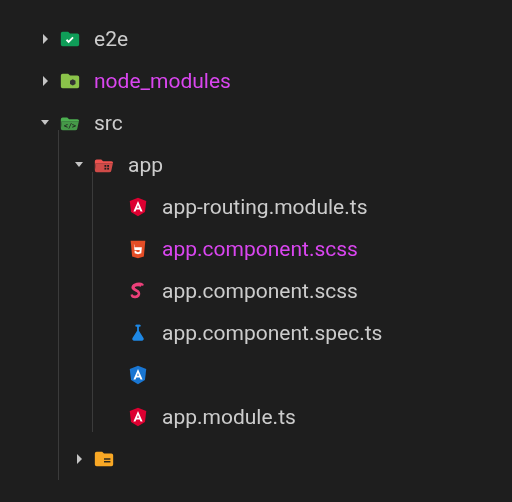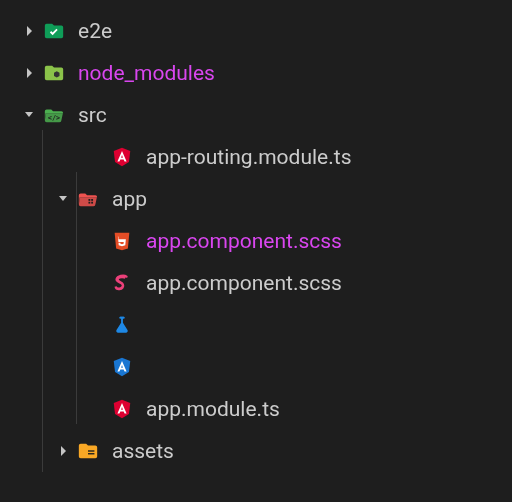--- a/index.html
+++ b/index.html
@@ -7,22 +7,23 @@
     padding: 0;
     background: #1e1e1e;
     color: #cccccc;
     font-family: -apple-system, BlinkMacSystemFont, "Segoe UI", Roboto, "Helvetica Neue", Arial, sans-serif;
     font-size: 21px;
     width: 512px;
     height: 502px;
     overflow: hidden;
   }
   .tree {
-    padding-top: 10px;
+    padding-top: 18px;
     position: relative;
+    margin-left: 16px;
   }
   .tree-row {
     height: 42px;
     display: flex;
     align-items: center;
     cursor: pointer;
     white-space: nowrap;
     position: relative;
   }
   .indent-spacer {
@@ -117,35 +118,20 @@
       <div class="icon">
         <svg viewBox="0 0 24 24">
           <path fill="#4caf50" d="M4 6h5l2 2h9a2 2 0 0 1 2 2H3l-1 8V8a2 2 0 0 1 2-2z"></path>
           <path fill="#4caf50" opacity="0.85" d="M2 18l1.3-8h18.4L20 18a2 2 0 0 1-2 2H4a2 2 0 0 1-2-2z"></path>
           <text x="12" y="17.5" text-anchor="middle" font-size="7.5" font-family="monospace" fill="#1e1e1e" font-weight="bold">&lt;/&gt;</text>
         </svg>
       </div>
       <span class="label">src</span>
     </div>
     <div class="tree-row">
-      <div class="indent-spacer" style="width: 84px;"></div>
-      <div class="twistie empty">
-        <svg viewBox="0 0 16 16">
-          <path fill="currentColor" d="M6 3l5 5-5 5z"></path>
-        </svg>
-      </div>
-      <div class="icon">
-        <svg viewBox="0 0 24 24">
-          <path fill="#dd0031" d="M12 2L3 5.5l1.4 12L12 22l7.6-4.5L21 5.5 12 2z"></path>
-          <path fill="#fff" d="M12 5.5l-5 11.5h2.2l1-2.4h3.6l1 2.4H17L12 5.5zm-1 7.2L12 9.8l1 2.9h-2z"></path>
-        </svg>
-      </div>
-      <span class="label">app-routing.module.ts</span>
-    </div>
-    <div class="tree-row">
       <div class="indent-spacer" style="width: 50px;"></div>
       <div class="twistie">
         <svg viewBox="0 0 16 16">
           <path fill="currentColor" d="M4 5l4 5 4-5z"></path>
         </svg>
       </div>
       <div class="icon">
         <svg viewBox="0 0 24 24">
           <path fill="#ef5350" d="M4 6h5l2 2h9a2 2 0 0 1 2 2H3l-1 8V8a2 2 0 0 1 2-2z"></path>
           <path fill="#ef5350" opacity="0.85" d="M2 18l1.3-8h18.4L20 18a2 2 0 0 1-2 2H4a2 2 0 0 1-2-2z"></path>
@@ -161,20 +147,35 @@
     </div>
     <div class="tree-row">
       <div class="indent-spacer" style="width: 84px;"></div>
       <div class="twistie empty">
         <svg viewBox="0 0 16 16">
           <path fill="currentColor" d="M6 3l5 5-5 5z"></path>
         </svg>
       </div>
       <div class="icon">
         <svg viewBox="0 0 24 24">
+          <path fill="#dd0031" d="M12 2L3 5.5l1.4 12L12 22l7.6-4.5L21 5.5 12 2z"></path>
+          <path fill="#fff" d="M12 5.5l-5 11.5h2.2l1-2.4h3.6l1 2.4H17L12 5.5zm-1 7.2L12 9.8l1 2.9h-2z"></path>
+        </svg>
+      </div>
+      <span class="label">app-routing.module.ts</span>
+    </div>
+    <div class="tree-row">
+      <div class="indent-spacer" style="width: 84px;"></div>
+      <div class="twistie empty">
+        <svg viewBox="0 0 16 16">
+          <path fill="currentColor" d="M6 3l5 5-5 5z"></path>
+        </svg>
+      </div>
+      <div class="icon">
+        <svg viewBox="0 0 24 24">
           <path fill="#e44d26" d="M4 3l1.6 17.1L12 22l6.4-1.9L20 3H4z"></path>
           <path fill="#fff" d="M16.5 7H8l.3 3h7.9l-.6 6.5L12 17.6l-3.6-1.1-.25-2.7h2l.12 1.3 1.73.5 1.73-.5.2-2.1H8.1L7.5 7h9z"></path>
         </svg>
       </div>
       <span class="label muted">app.component.scss</span>
     </div>
     <div class="tree-row">
       <div class="indent-spacer" style="width: 84px;"></div>
       <div class="twistie empty">
         <svg viewBox="0 0 16 16">
@@ -194,20 +195,21 @@
         <svg viewBox="0 0 16 16">
           <path fill="currentColor" d="M6 3l5 5-5 5z"></path>
         </svg>
       </div>
       <div class="icon">
         <svg viewBox="0 0 24 24">
           <path fill="#1e88e5" d="M10 3h4v2h-1v4.5l5 8c.8 1.3-.2 3-1.7 3H7.7c-1.5 0-2.5-1.7-1.7-3l5-8V5h-1V3z"></path>
           <rect x="9" y="3" width="6" height="2" rx="1" fill="#1e88e5"></rect>
         </svg>
       </div>
+      <span class="label">app.component.spec.ts</span>
     </div>
     <div class="tree-row">
       <div class="indent-spacer" style="width: 84px;"></div>
       <div class="twistie empty">
         <svg viewBox="0 0 16 16">
           <path fill="currentColor" d="M6 3l5 5-5 5z"></path>
         </svg>
       </div>
       <div class="icon">
         <svg viewBox="0 0 24 24">
@@ -240,15 +242,14 @@
       </div>
       <div class="icon">
         <svg viewBox="0 0 24 24">
           <path fill="#f9a825" d="M10 4H4a2 2 0 0 0-2 2v12a2 2 0 0 0 2 2h16a2 2 0 0 0 2-2V8a2 2 0 0 0-2-2h-8l-2-2z"></path>
           <g stroke="#1e1e1e" stroke-width="1.5">
             <line x1="12" y1="12" x2="19" y2="12"></line>
             <line x1="12" y1="15" x2="19" y2="15"></line>
           </g>
         </svg>
       </div>
-      <span class="label">assets</span>
     </div>
   </div>
 
 </body></html>

